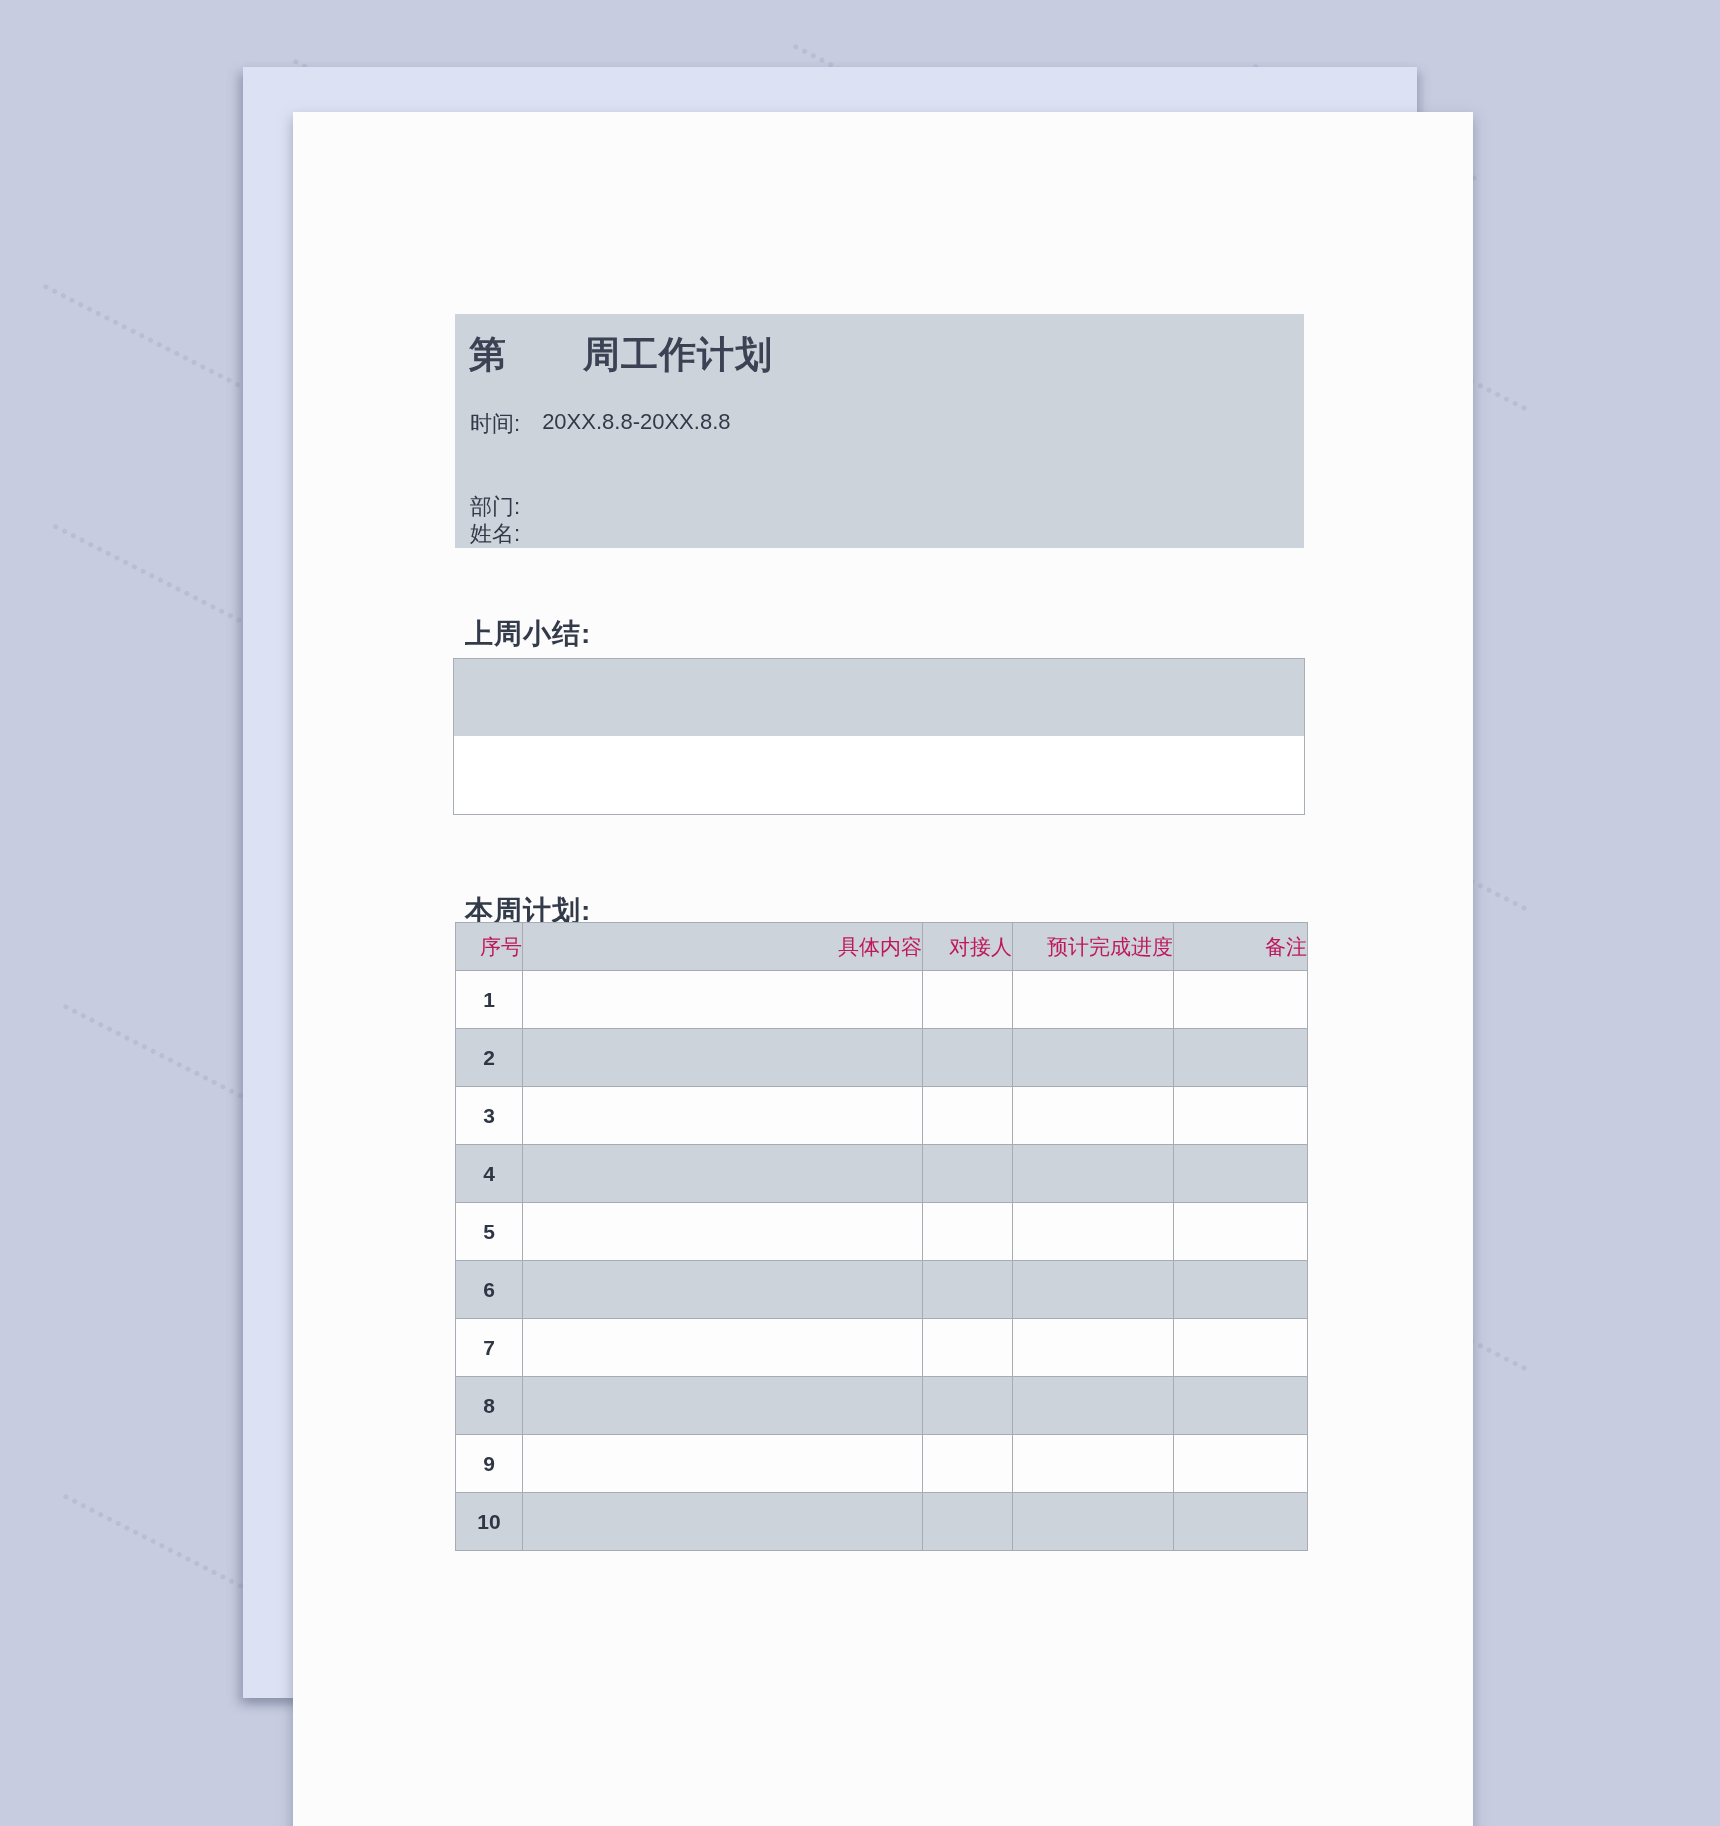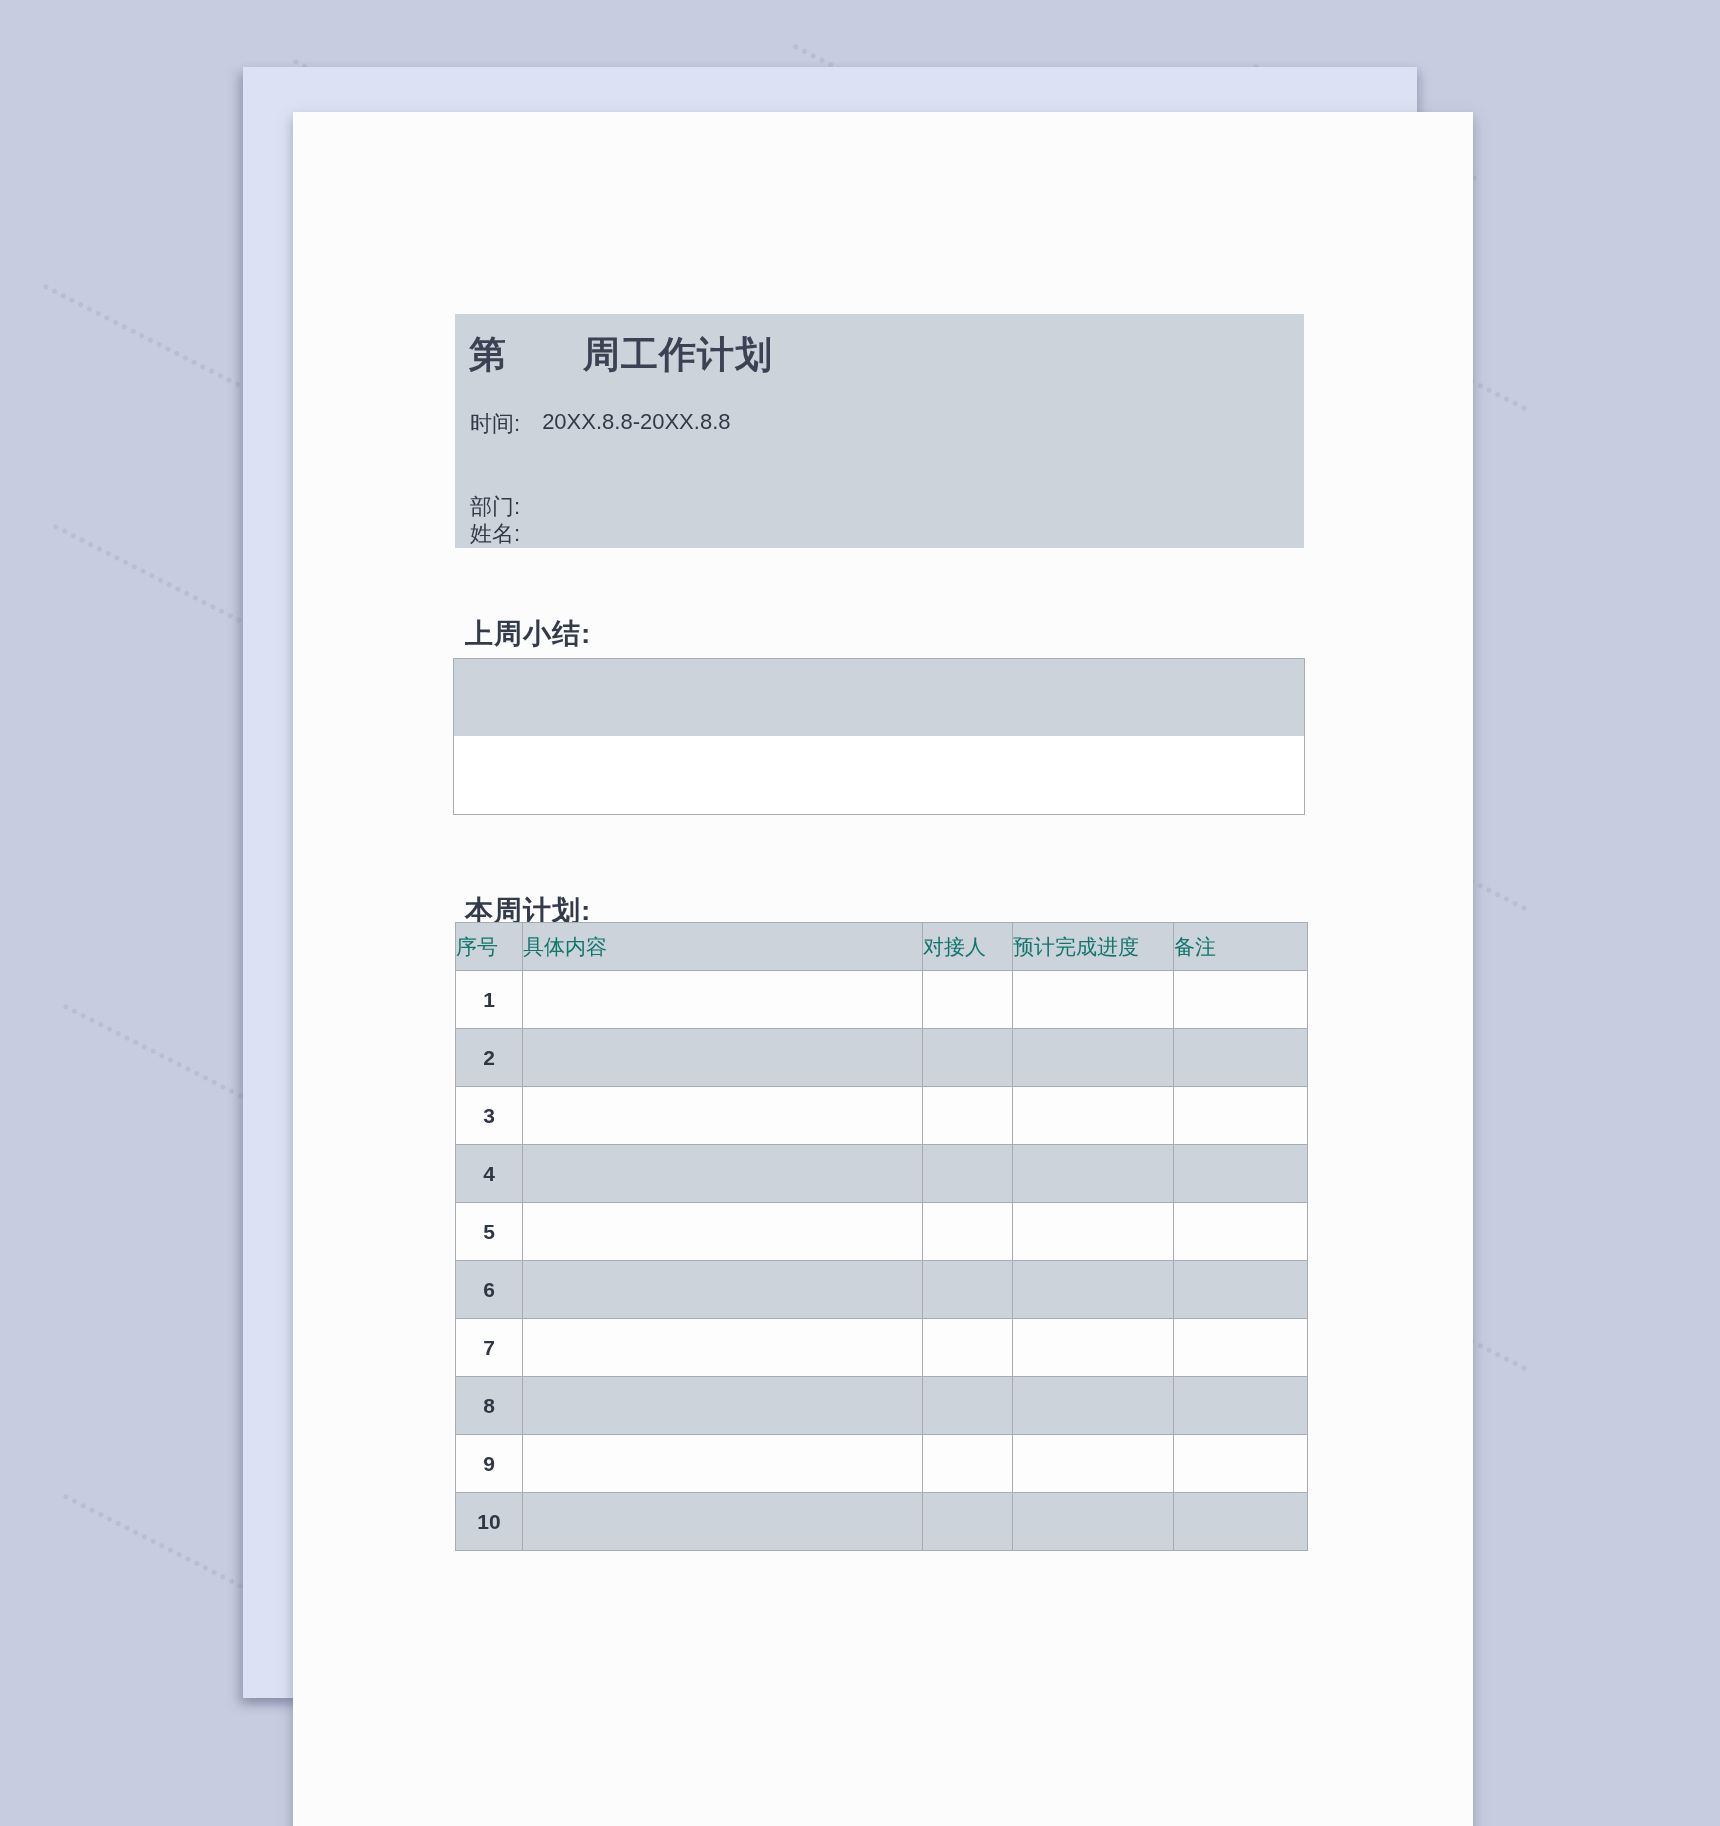--- a/index.html
+++ b/index.html
@@ -73,22 +73,22 @@
   .plan-table col.c2 { width:90px; }
   .plan-table col.c3 { width:161px; }
   .plan-table col.c4 { width:134px; }
   .plan-table th, .plan-table td {
     border:1px solid #a6abb4;
     vertical-align:middle;
   }
   .plan-table th {
     height:48px;
     background:#cdd3da;
-    font-size:21px; font-weight:400; color:#0f766e;
-    text-align:left;
+    font-size:21px; font-weight:400; color:#be185d;
+    text-align:right;
   }
   .plan-table td { height:58px; background:#fdfdfe; }
   .plan-table tbody tr:nth-child(even) td { background:#cdd3da; }
   .plan-table td.num {
     text-align:center; font-size:21px; font-weight:bold; color:#2f3644;
   }
 
   
   .wm {
     position:absolute; width:250px; height:0;

